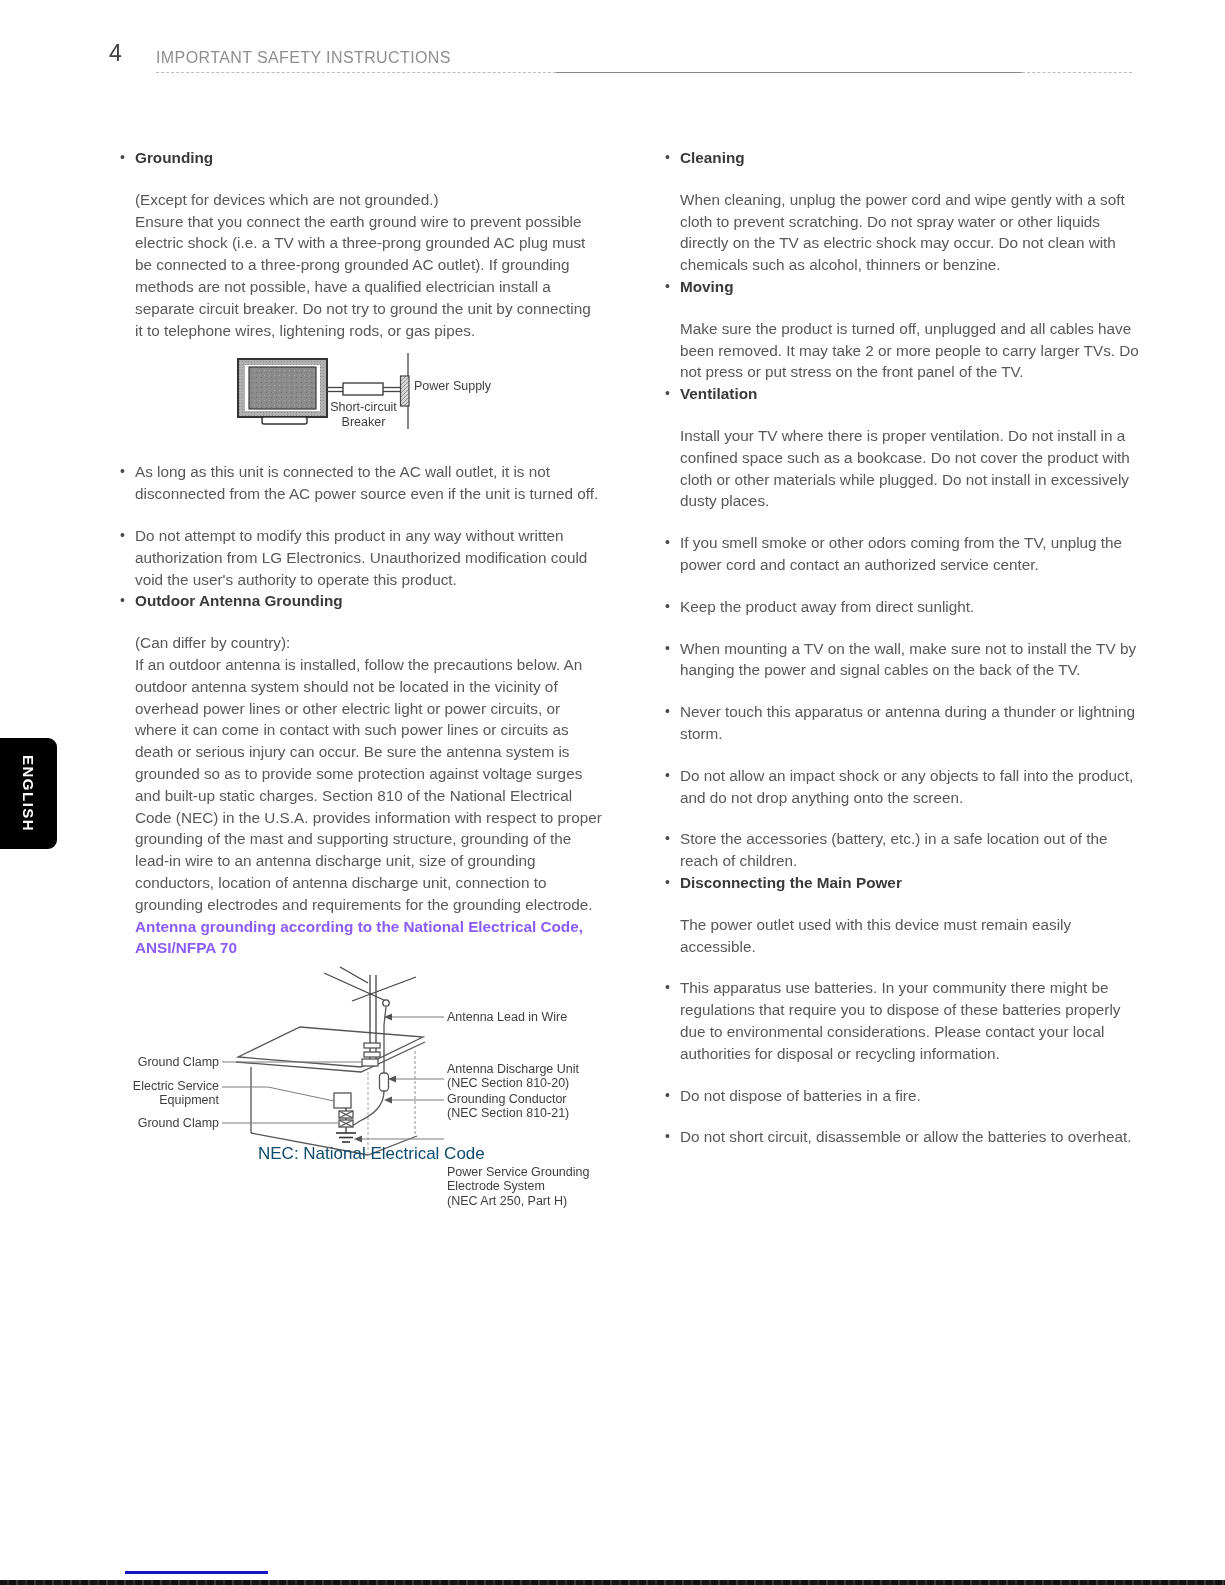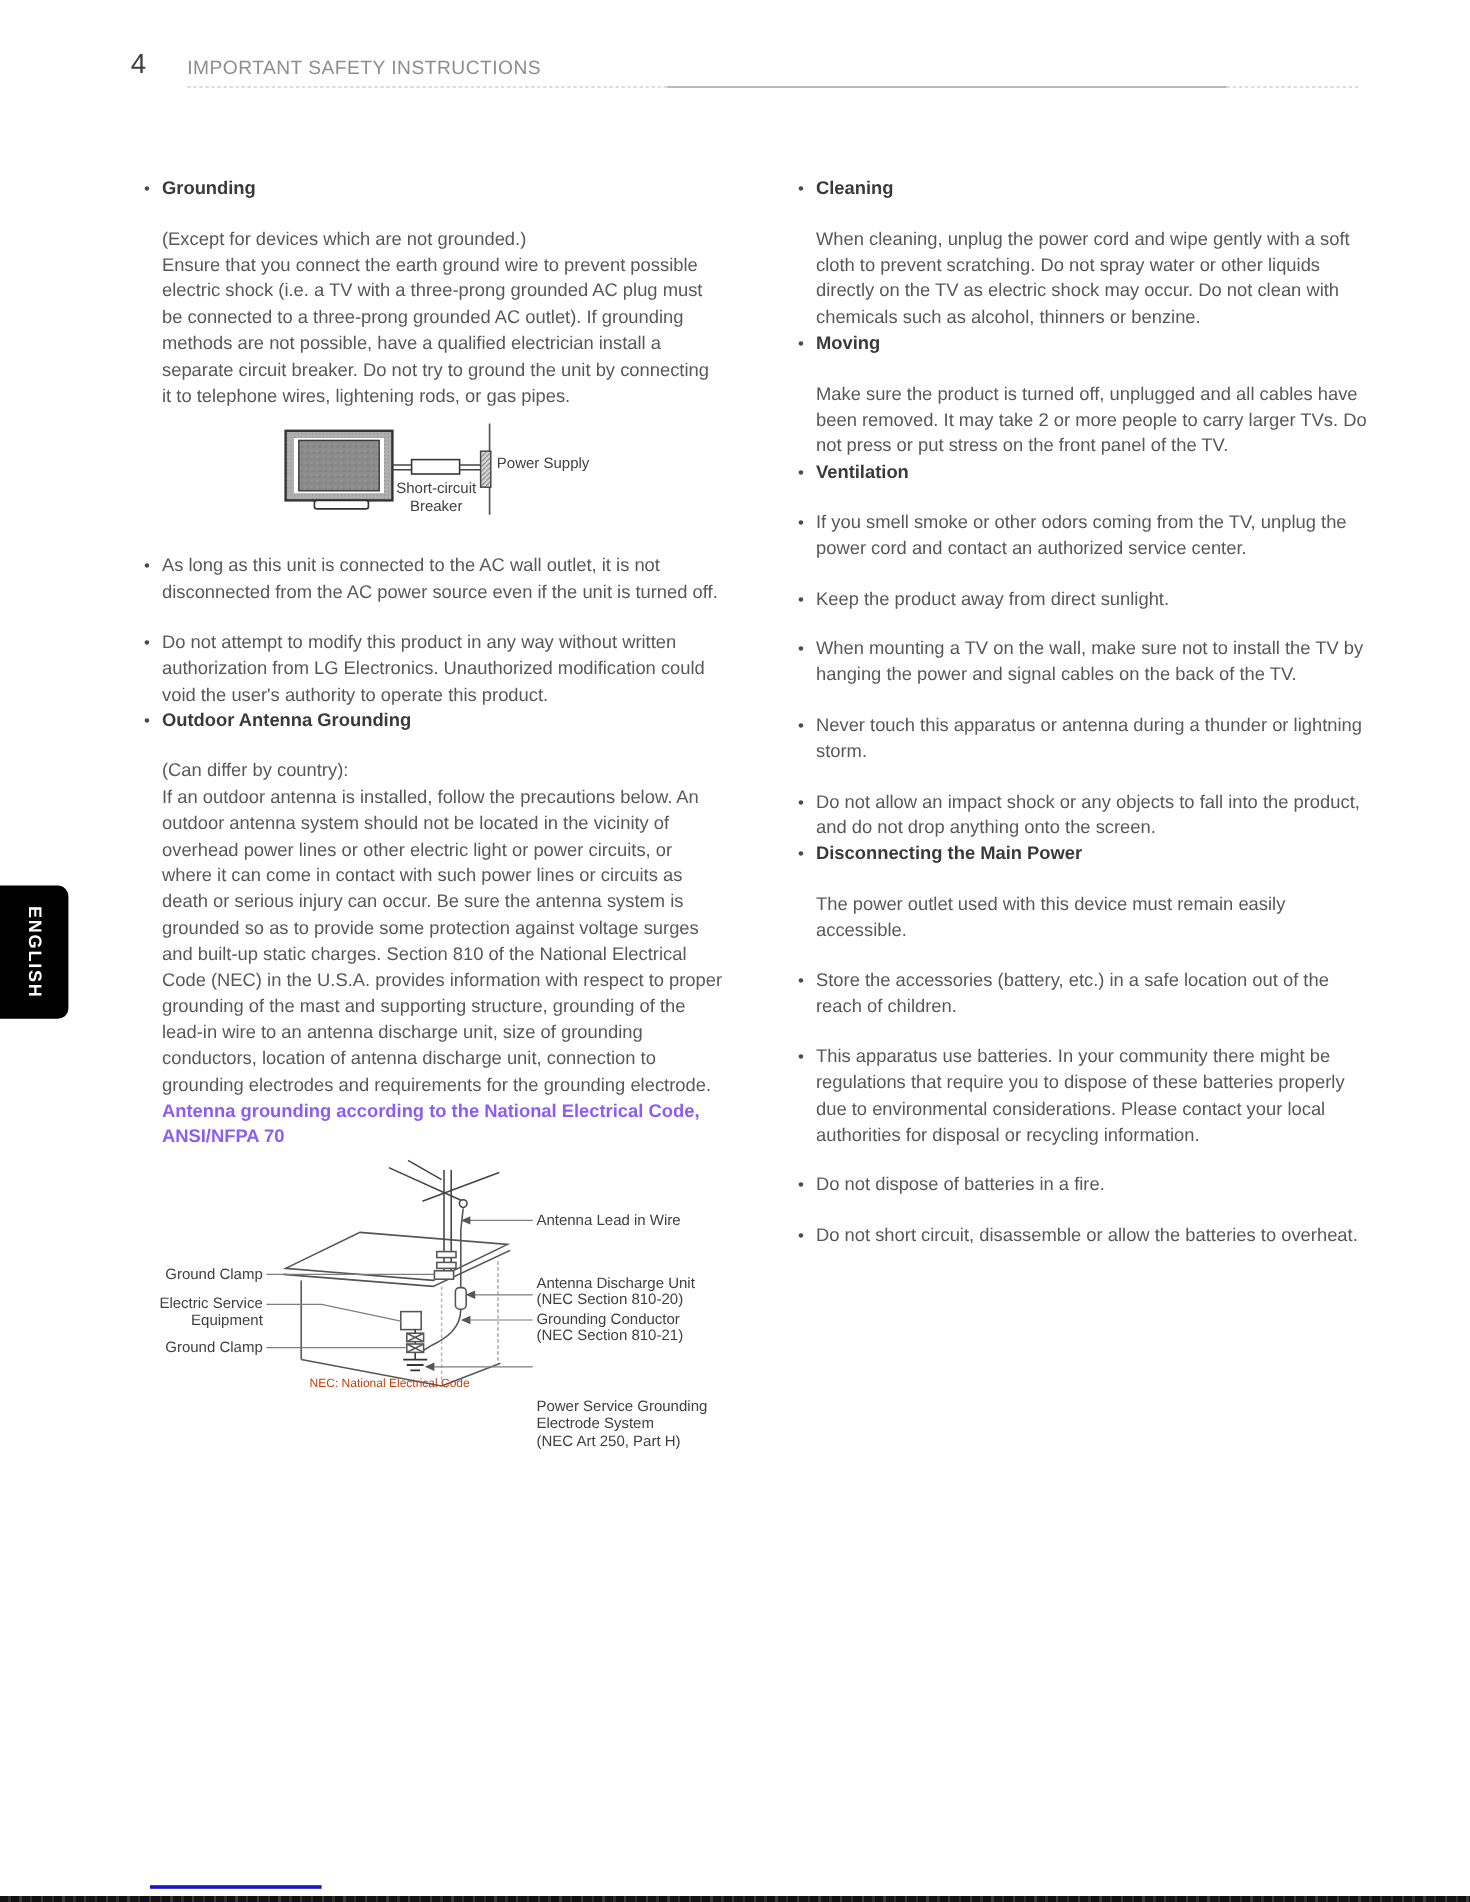--- a/index.html
+++ b/index.html
@@ -57,21 +57,21 @@
   .fig-power .lbl-supply  { left:181px; top:30px; white-space:nowrap; }
   .fig-antenna { position:relative; height:212px; margin-top:6px; }
   .fig-antenna svg { position:absolute; left:0; top:0; }
   .lbl-gc1 { left:0; top:90px;  width:101px; text-align:right; }
   .lbl-es  { left:0; top:114px; width:101px; text-align:right; }
   .lbl-gc2 { left:0; top:151px; width:101px; text-align:right; }
   .lbl-lead { left:329px; top:45px; }
   .lbl-du   { left:329px; top:97px; }
   .lbl-cond { left:329px; top:127px; }
   .lbl-pse  { left:329px; top:156px;margin-top:44px; }
-  .lbl-nec  { left:140px; top:182px; font-size:10px; color:#c2410c; }
+  .lbl-nec  { left:140px; top:182px; font-size:17px; color:#0c4a6e; }
   
   .footer-blue-line {
     position:absolute; left:125px; top:1571px; width:143px; height:2.5px;
     background:#1418c0;
   }
   .scan-edge {
     position:absolute; left:0; top:1580px; width:1225px; height:5px;
     background:repeating-linear-gradient(90deg,#141414 0 7px,#2e2e2e 7px 9px,#101010 9px 16px,#3a3a3a 16px 18px);
   }
 </style>
@@ -233,42 +233,43 @@
       <li>
         <span class="bt">Cleaning</span>
         <span class="bb">When cleaning, unplug the power cord and wipe gently with a soft cloth to prevent scratching. Do not spray water or other liquids directly on the TV as electric shock may occur. Do not clean with chemicals such as alcohol, thinners or benzine.</span>
       </li>
       <li>
         <span class="bt">Moving</span>
         <span class="bb">Make sure the product is turned off, unplugged and all cables have been removed. It may take 2 or more people to carry larger TVs. Do not press or put stress on the front panel of the TV.</span>
       </li>
       <li>
         <span class="bt">Ventilation</span>
+        <span class="bb">Install your TV where there is proper ventilation. Do not install in a confined space such as a bookcase. Do not cover the product with cloth or other materials while plugged. Do not install in excessively dusty places.</span>
       </li>
       <li>
         <span class="bb">If you smell smoke or other odors coming from the TV, unplug the power cord and contact an authorized service center.</span>
       </li>
       <li>
         <span class="bb">Keep the product away from direct sunlight.</span>
       </li>
       <li>
         <span class="bb">When mounting a TV on the wall, make sure not to install the TV by hanging the power and signal cables on the back of the TV.</span>
       </li>
       <li>
         <span class="bb">Never touch this apparatus or antenna during a thunder or lightning storm.</span>
       </li>
       <li>
         <span class="bb">Do not allow an impact shock or any objects to fall into the product, and do not drop anything onto the screen.</span>
+      </li>
+      <li>
+        <span class="bb">Store the accessories (battery, etc.) in a safe location out of the reach of children.</span>
       </li>
       <li>
         <span class="bt">Disconnecting the Main Power</span>
         <span class="bb">The power outlet used with this device must remain easily accessible.</span>
-      </li>
-      <li>
-        <span class="bb">Store the accessories (battery, etc.) in a safe location out of the reach of children.</span>
       </li>
       <li>
         <span class="bb">This apparatus use batteries. In your community there might be regulations that require you to dispose of these batteries properly due to environmental considerations. Please contact your local authorities for disposal or recycling information.</span>
       </li>
       <li>
         <span class="bb">Do not dispose of batteries in a fire.</span>
       </li>
       <li>
         <span class="bb">Do not short circuit, disassemble or allow the batteries to overheat.</span>
       </li>

